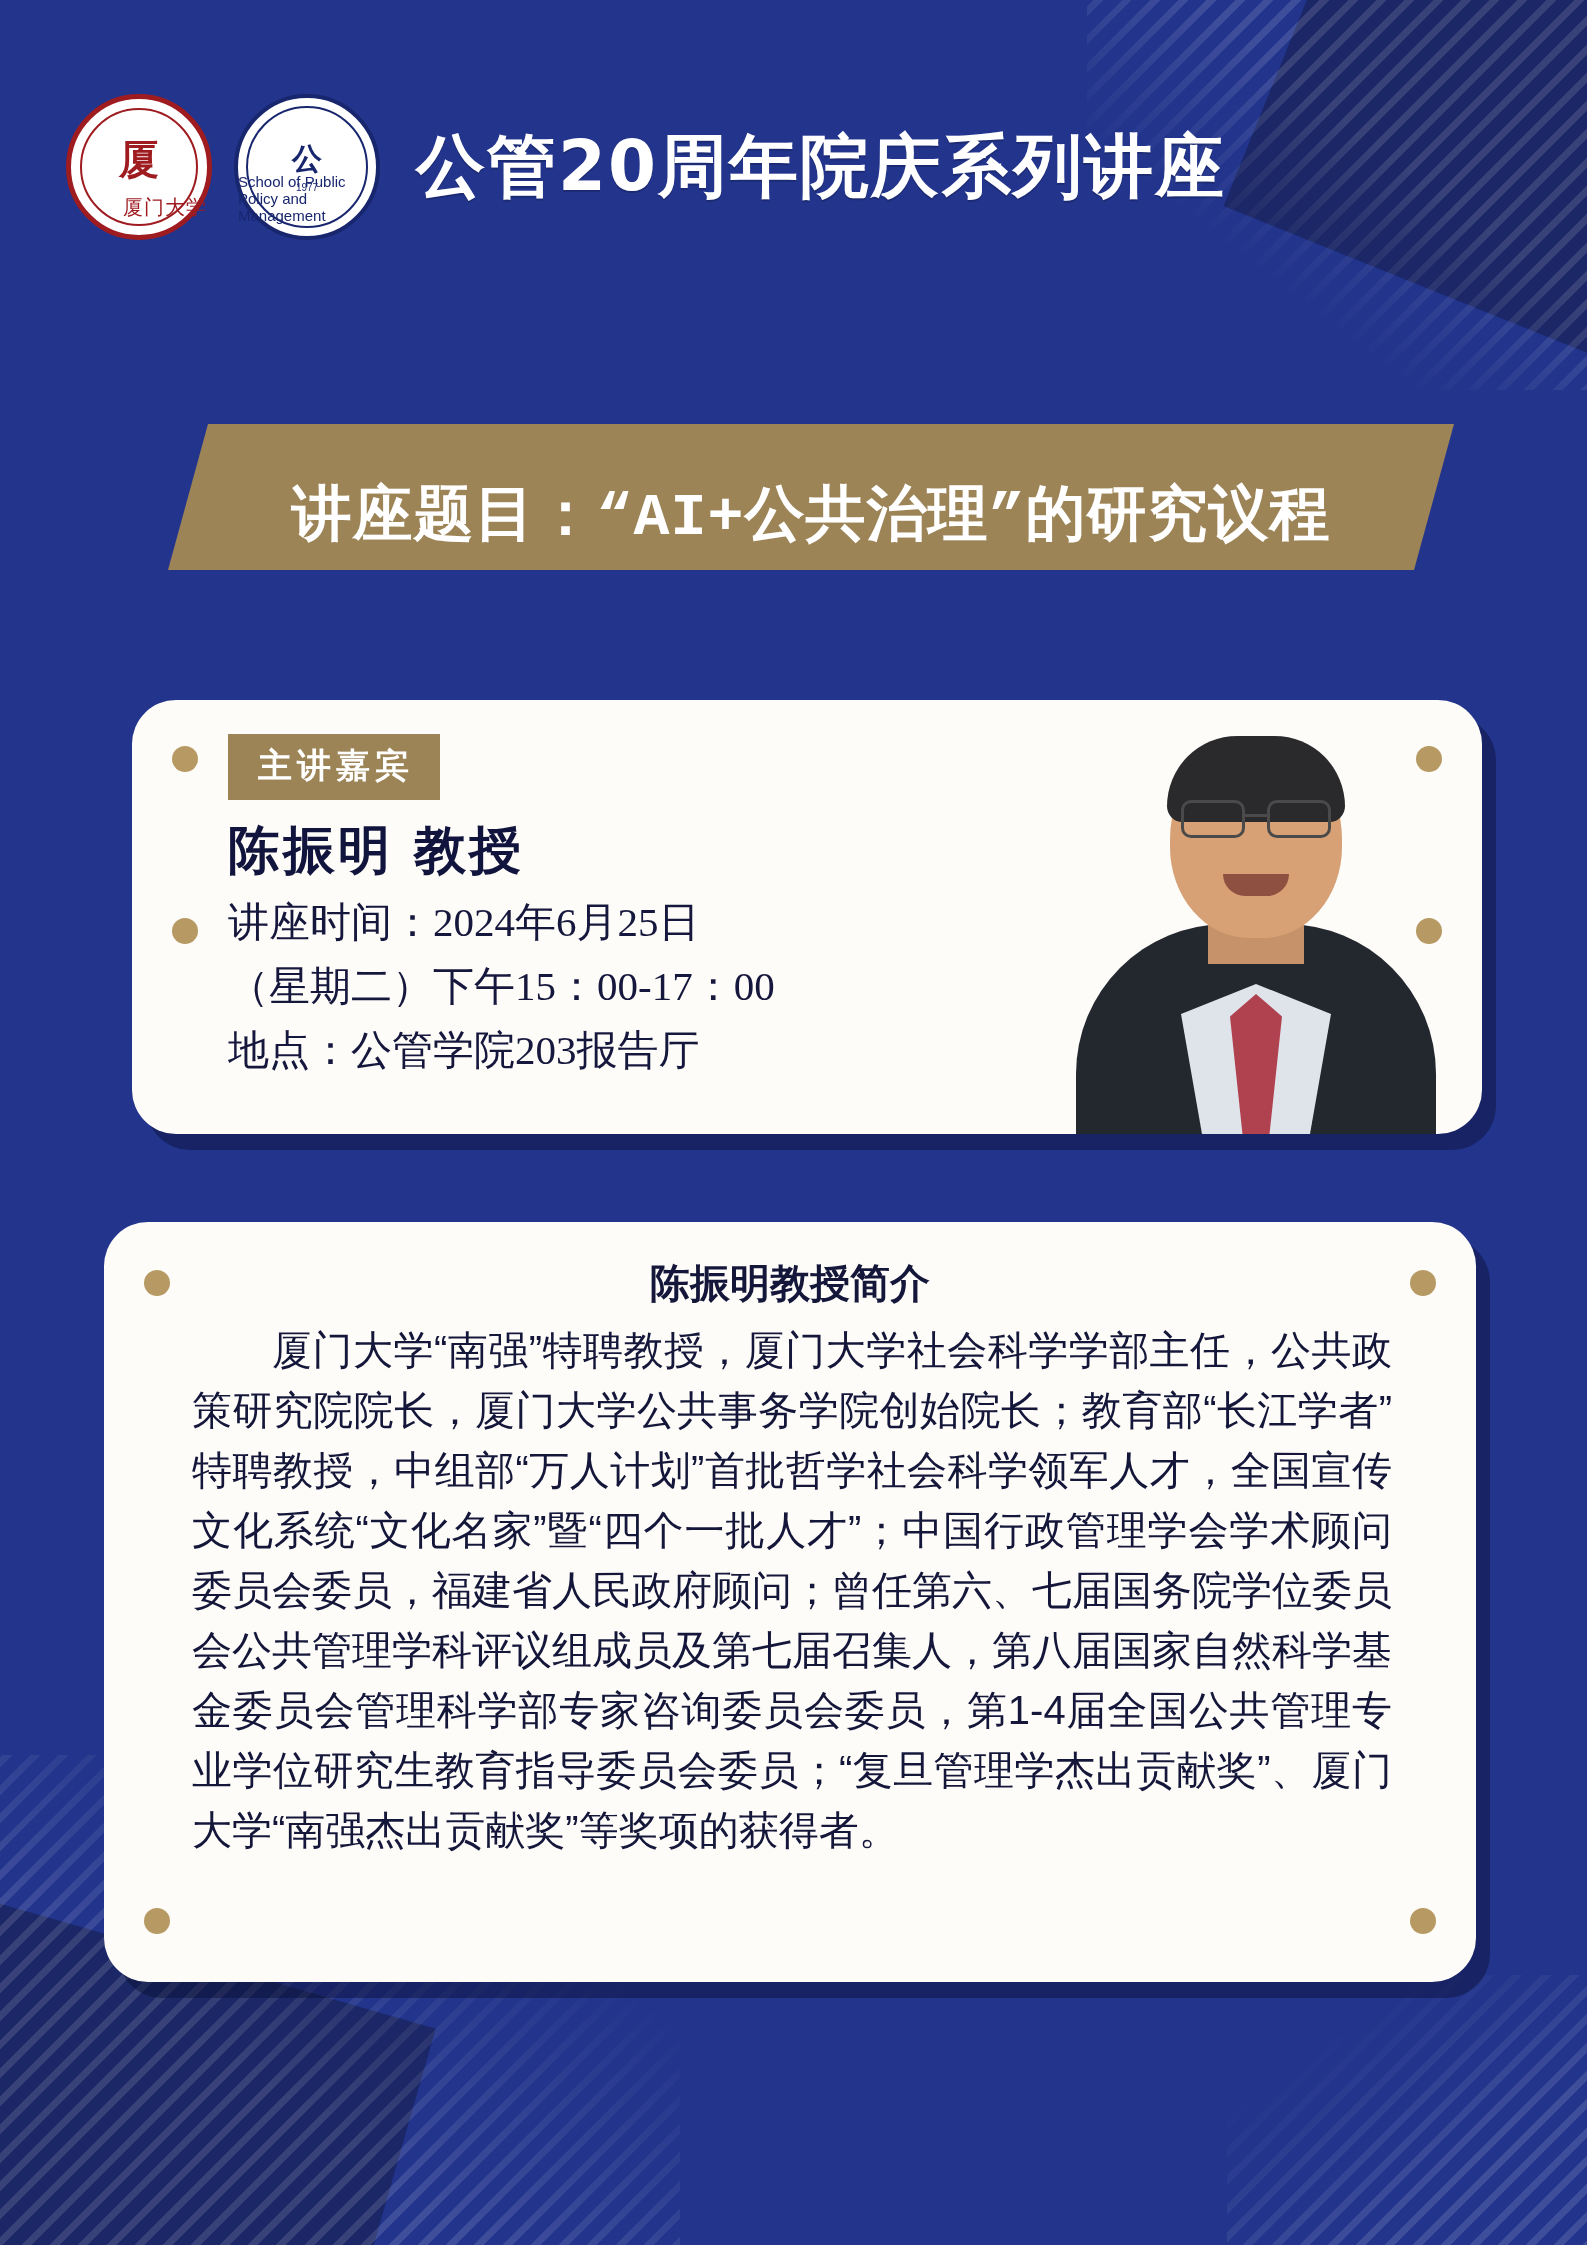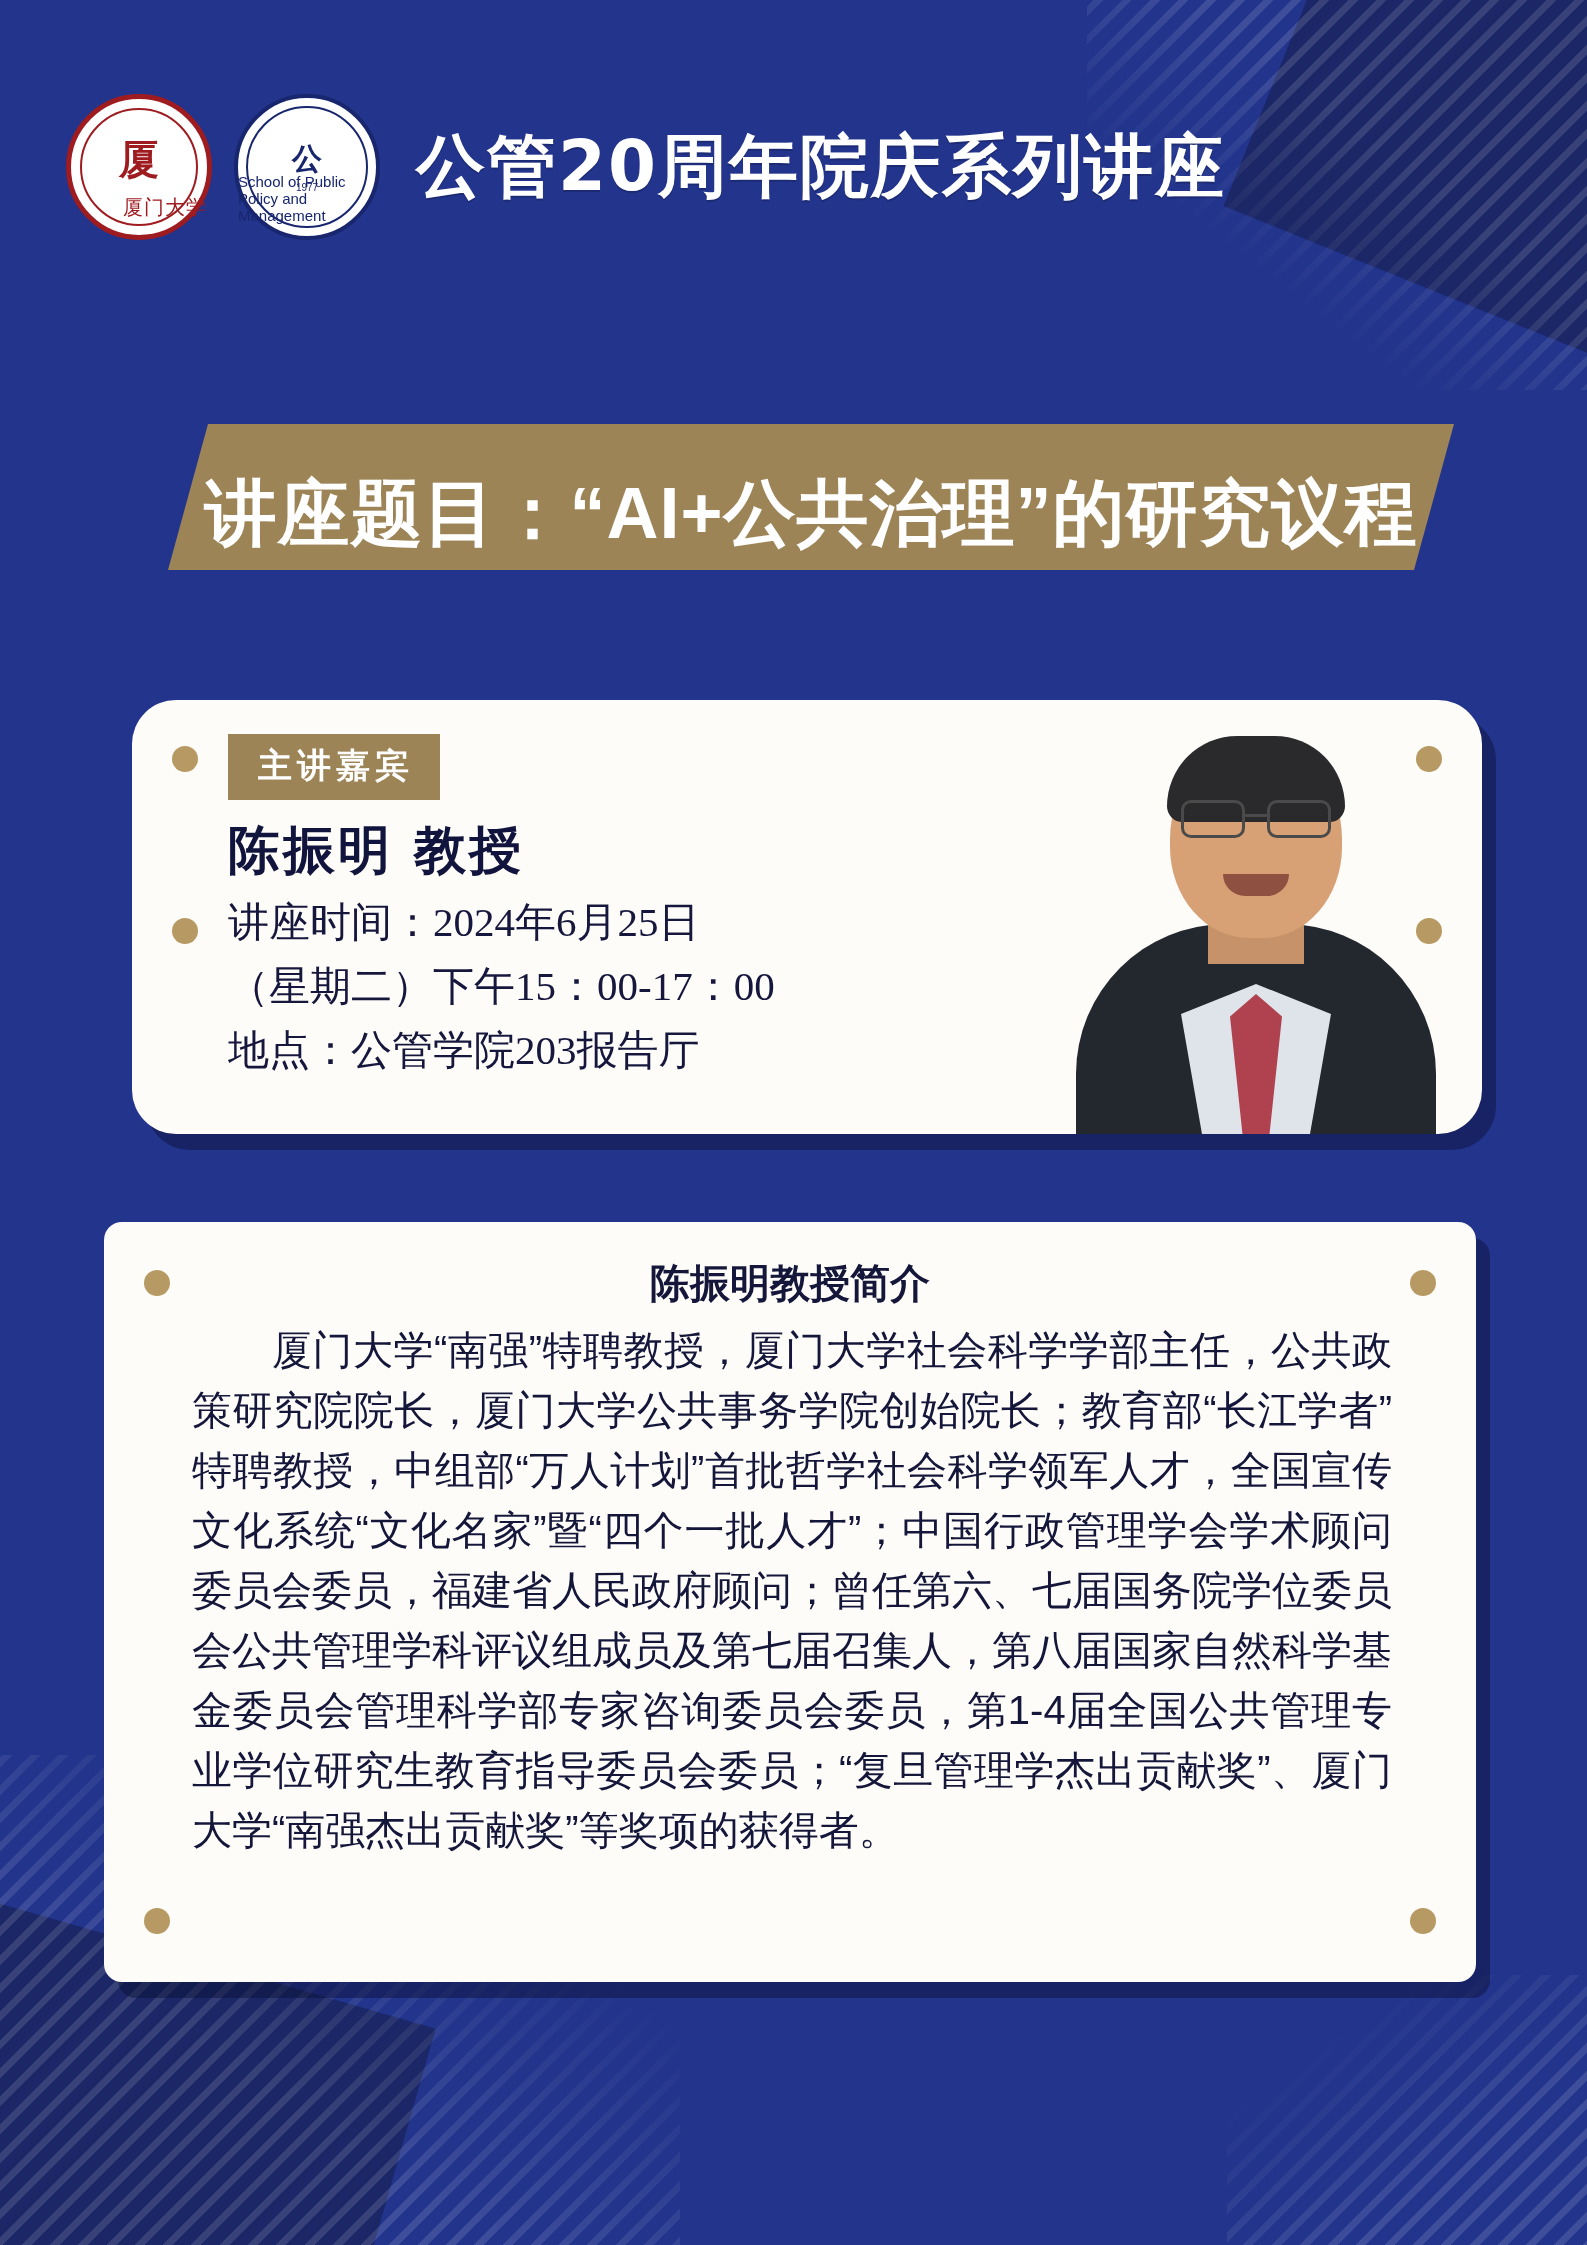--- a/index.html
+++ b/index.html
@@ -175,25 +175,25 @@
     width: 1286px;
     height: 146px;
     background: #9c8457;
     display: flex;
     align-items: center;
     justify-content: center;
     clip-path: polygon(40px 0, 100% 0, calc(100% - 40px) 100%, 0 100%);
   }
   .ribbon-text {
     color: #ffffff;
-    font-size: 72px;
+    font-size: 60px;
     font-weight: 900;
     letter-spacing: 1px;
     white-space: nowrap;
-    font-family: Liberation Sans, sans-serif;
+    font-family: Liberation Mono, monospace;
     margin-top: 34px;
   }
 
   
   .card {
     position: absolute;
     background: #fdfcf8;
     border-radius: 44px;
     box-shadow: 14px 16px 0 rgba(10,16,52,0.45);
   }
@@ -203,21 +203,20 @@
     width: 1350px;
     height: 434px;
     overflow: hidden;
   }
   .card-bio {
     top: 1222px;
     left: 104px;
     width: 1372px;
     height: 760px;
     overflow: hidden;
-    border-radius: 18px;
   }
 
   .dot {
     position: absolute;
     width: 26px;
     height: 26px;
     border-radius: 50%;
     background: #b79a63;
   }
 

